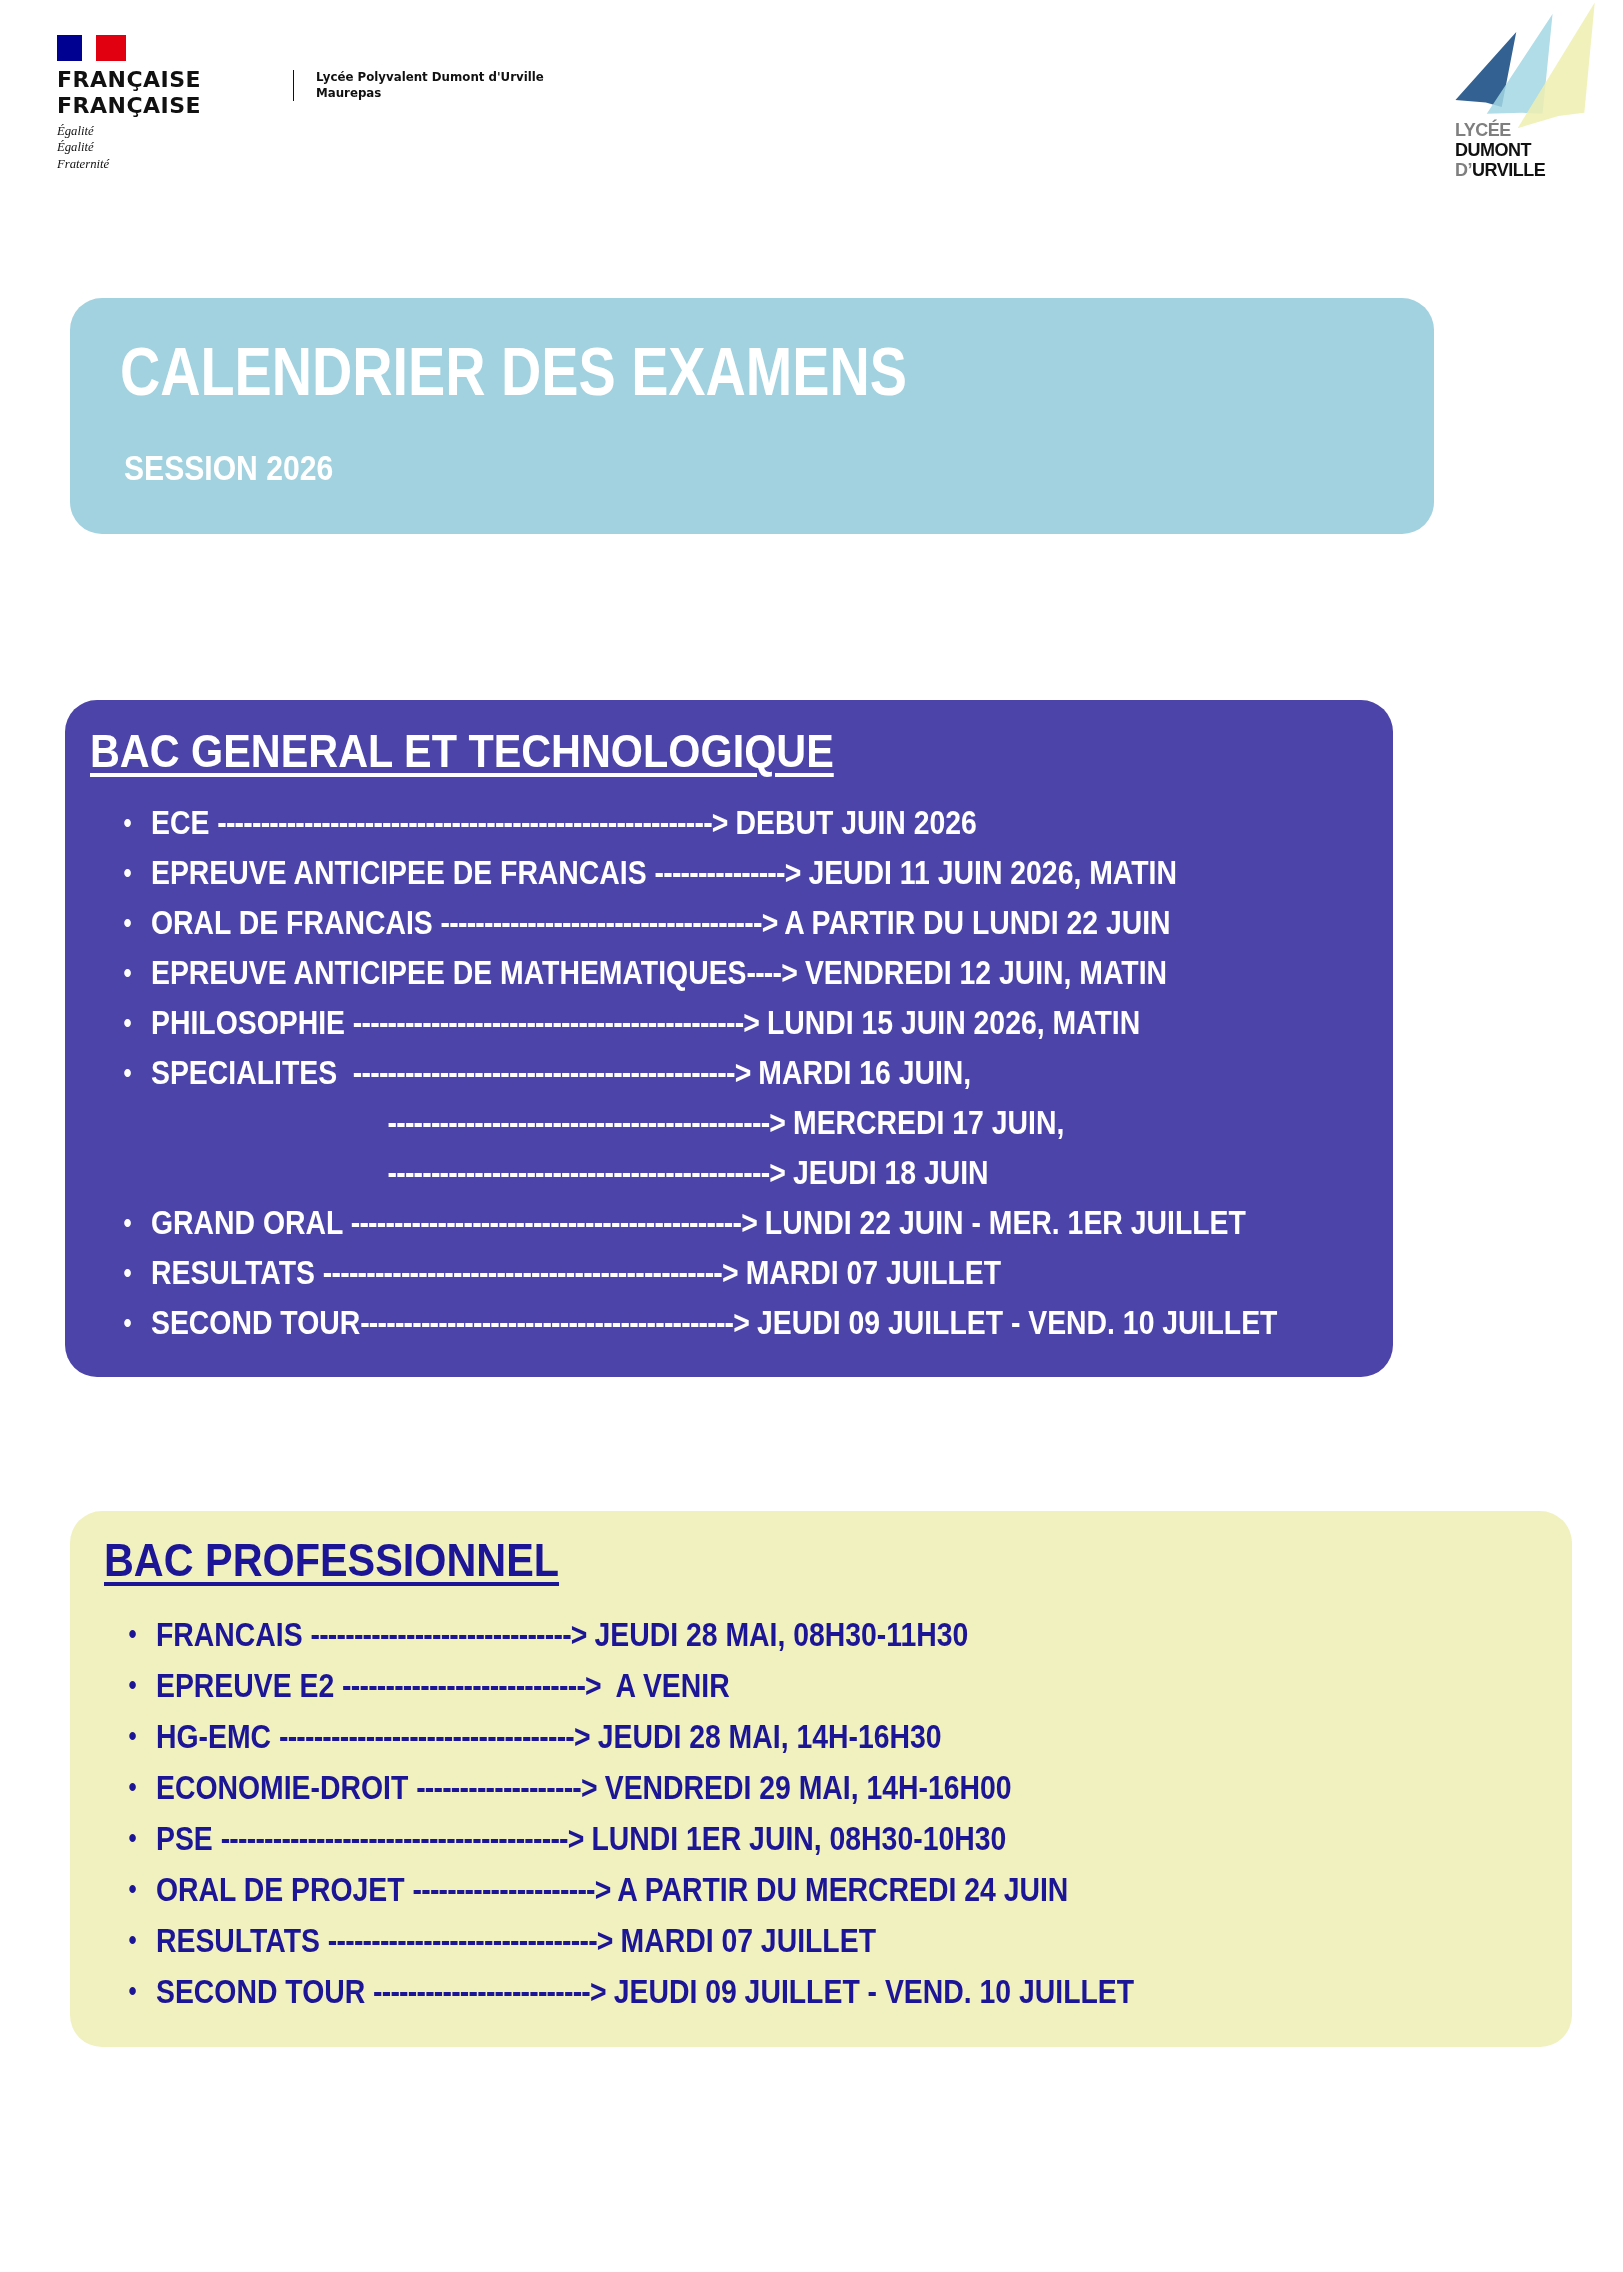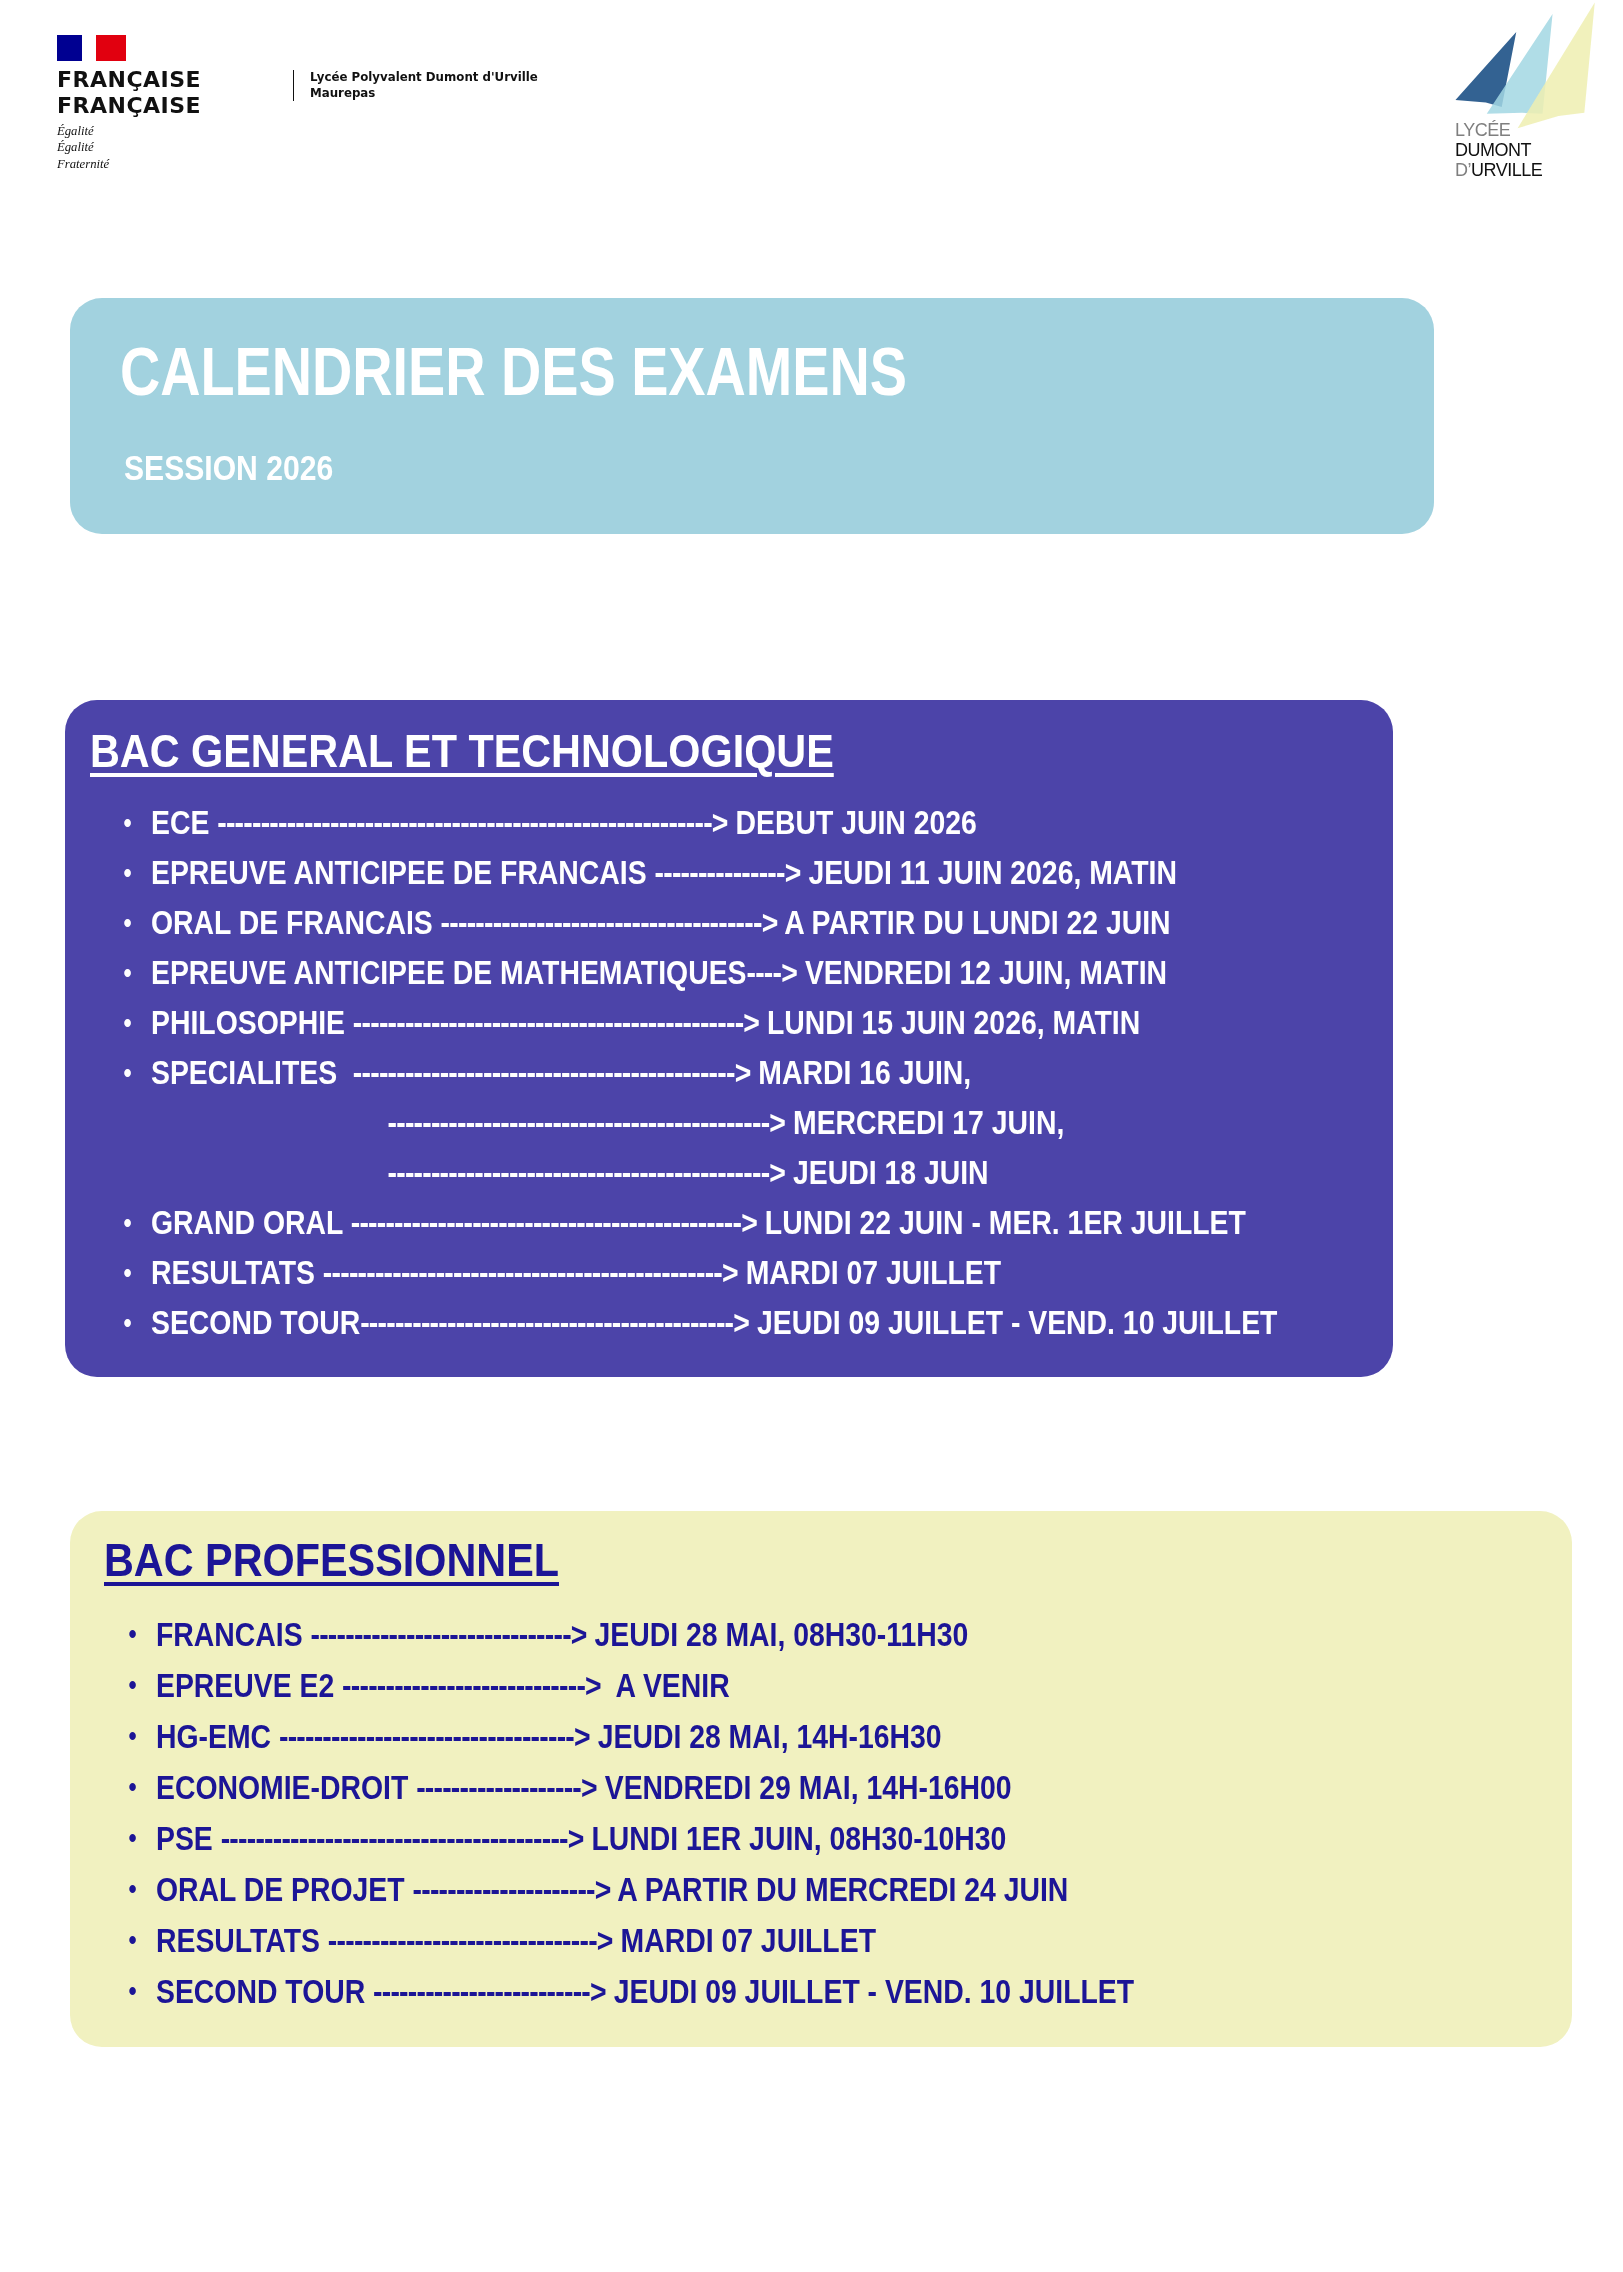--- a/index.html
+++ b/index.html
@@ -30,33 +30,33 @@
     margin-top: 4.5px;
     font-family: "Liberation Serif", serif;
     font-style: italic;
     font-size: 12.7px;
     line-height: 16.4px;
     color: #111;
   }
   .school-block {
     position: absolute; left: 293px; top: 70px;
     border-left: 1.4px solid #111;
-    padding-left: 16px;
+    padding-left: 22px;
     font-family: "DejaVu Sans", sans-serif;
     font-size: 11.8px;
     line-height: 15.5px;
     color: #111;
     font-weight: bold;
   }
   .lycee-logo { position: absolute; left: 1386px; top: 0; width: 236px; height: 173px; }
   .lycee-logo svg { position: absolute; left: 0; top: 0; }
   .lycee-text {
     position: absolute; left: 69px; top: 120px;
     font-family: "Liberation Sans", sans-serif;
-    font-weight: normal;
+    font-weight: bold;
     font-size: 18px;
     line-height: 20px;
     letter-spacing: -0.5px;
   }
   .lycee-text .l1 { color: #7f7f7f; }
   .lycee-text .l2 { color: #111; }
   .lycee-text .l2 .grey { color: #7f7f7f; }
 
   
   .title-banner {

